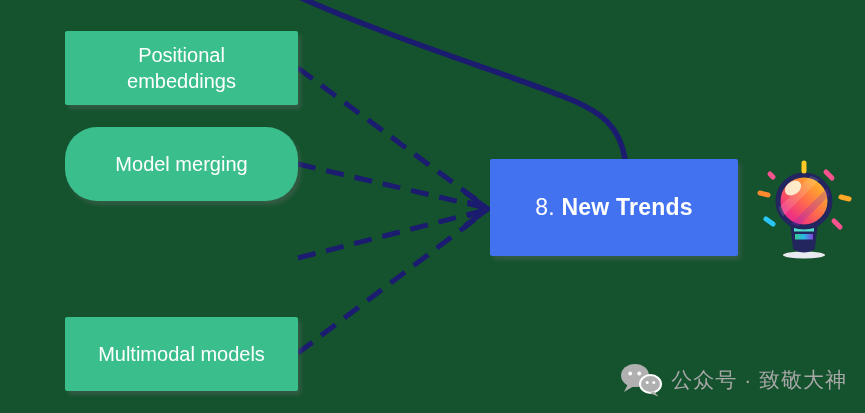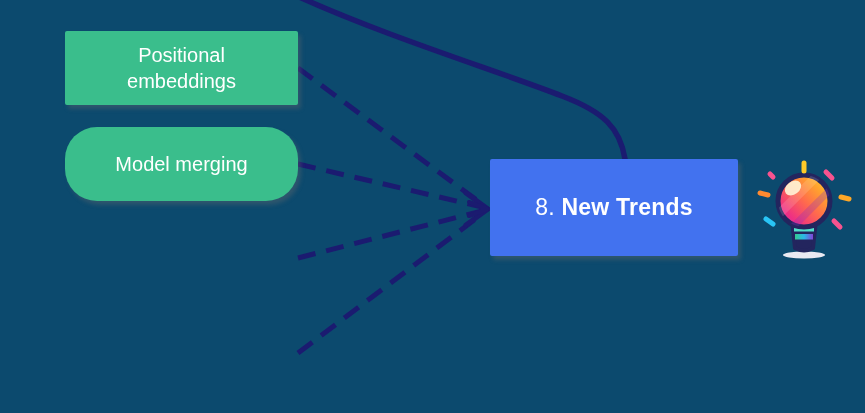--- a/index.html
+++ b/index.html
@@ -4,21 +4,21 @@
 <style>
   html, body {
     margin: 0;
     padding: 0;
     background: #ffffff;
   }
   .stage {
     position: relative;
     width: 865px;
     height: 413px;
-    background: #0c4a6e;
+    background: #14532d;
     overflow: hidden;
     font-family: "Liberation Sans", sans-serif;
   }
   .connector-layer {
     position: absolute;
     inset: 0;
     width: 865px;
     height: 413px;
   }
   .node {
@@ -100,20 +100,23 @@
     <path d="M 466 193 L 488 209 L 466 225" fill="none" stroke="#1b1b70" stroke-width="5" stroke-linecap="round" stroke-linejoin="round"></path>
     <path d="M 469 202 L 488 209 L 469 216" fill="none" stroke="#1b1b70" stroke-width="4" stroke-linecap="round" stroke-linejoin="round"></path>
   </svg>
 
   <div class="node topic-node topic-1">
     <span>Positional embeddings</span>
   </div>
   <div class="node topic-node topic-2">
     <span>Model merging</span>
   </div>
+  <div class="node topic-node topic-4">
+    <span>Multimodal models</span>
+  </div>
 
   <div class="node main-node">
     <span class="num">8.</span>
     <span class="ttl">New Trends</span>
   </div>
 
   <svg class="lightbulb" viewBox="0 0 96 100" xmlns="http://www.w3.org/2000/svg">
     <defs>
       <linearGradient id="bulbGrad" x1="0" y1="1" x2="1" y2="0">
         <stop offset="0" stop-color="#c93ab4"></stop>
@@ -148,14 +151,29 @@
 
     <line x1="47" y1="3" x2="47" y2="11" stroke="#ffca28" stroke-width="5" stroke-linecap="round"></line>
     <line x1="69" y1="12" x2="75" y2="18" stroke="#f8538f" stroke-width="5" stroke-linecap="round"></line>
     <line x1="84" y1="37" x2="92" y2="39" stroke="#ffa726" stroke-width="5" stroke-linecap="round"></line>
     <line x1="77" y1="61" x2="83" y2="67" stroke="#f8538f" stroke-width="5" stroke-linecap="round"></line>
     <line x1="3" y1="33" x2="11" y2="35" stroke="#ff8a30" stroke-width="5" stroke-linecap="round"></line>
     <line x1="9" y1="59" x2="16" y2="64" stroke="#29c5f6" stroke-width="5" stroke-linecap="round"></line>
     <line x1="13" y1="14" x2="16" y2="17" stroke="#f8538f" stroke-width="5" stroke-linecap="round"></line>
   </svg>
 
+  <div class="watermark">
+    <svg width="42" height="34" viewBox="0 0 42 34" xmlns="http://www.w3.org/2000/svg">
+      <g fill="#b0b0b0">
+        <ellipse cx="15" cy="12.5" rx="14" ry="11.5"></ellipse>
+        <path d="M8 21 L4 29 L14 23 Z"></path>
+        <ellipse cx="30.5" cy="21" rx="10.5" ry="9" stroke="#ffffff" stroke-width="2"></ellipse>
+        <path d="M34 28.5 L38.5 33.5 L29.5 30 Z"></path>
+      </g>
+      <circle cx="10.2" cy="10.5" r="1.9" fill="#ffffff"></circle>
+      <circle cx="19.2" cy="10.5" r="1.9" fill="#ffffff"></circle>
+      <circle cx="27.2" cy="19.5" r="1.5" fill="#ffffff"></circle>
+      <circle cx="33.8" cy="19.5" r="1.5" fill="#ffffff"></circle>
+    </svg>
+    <span>公众号 · 致敬大神</span>
+  </div>
 
 </div>
 
 </body></html>

